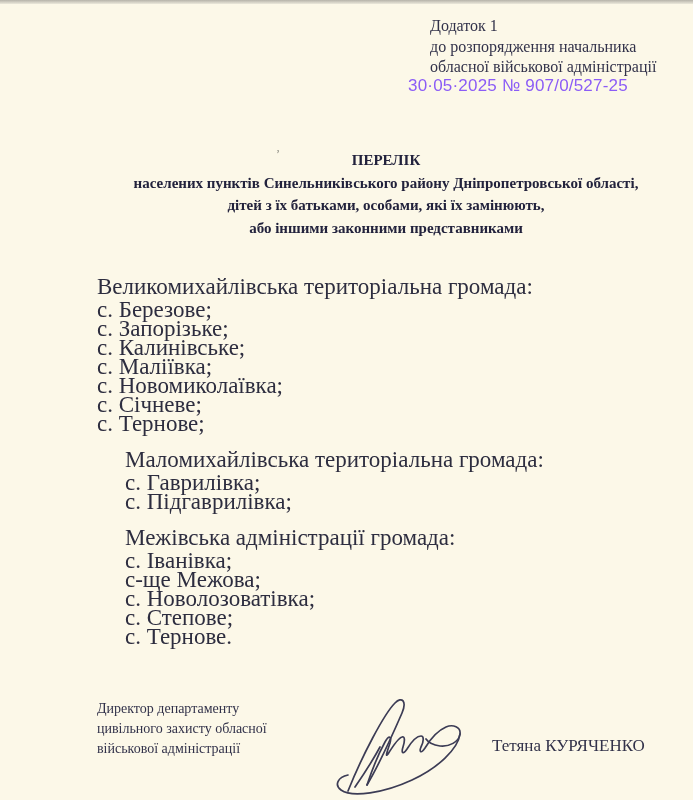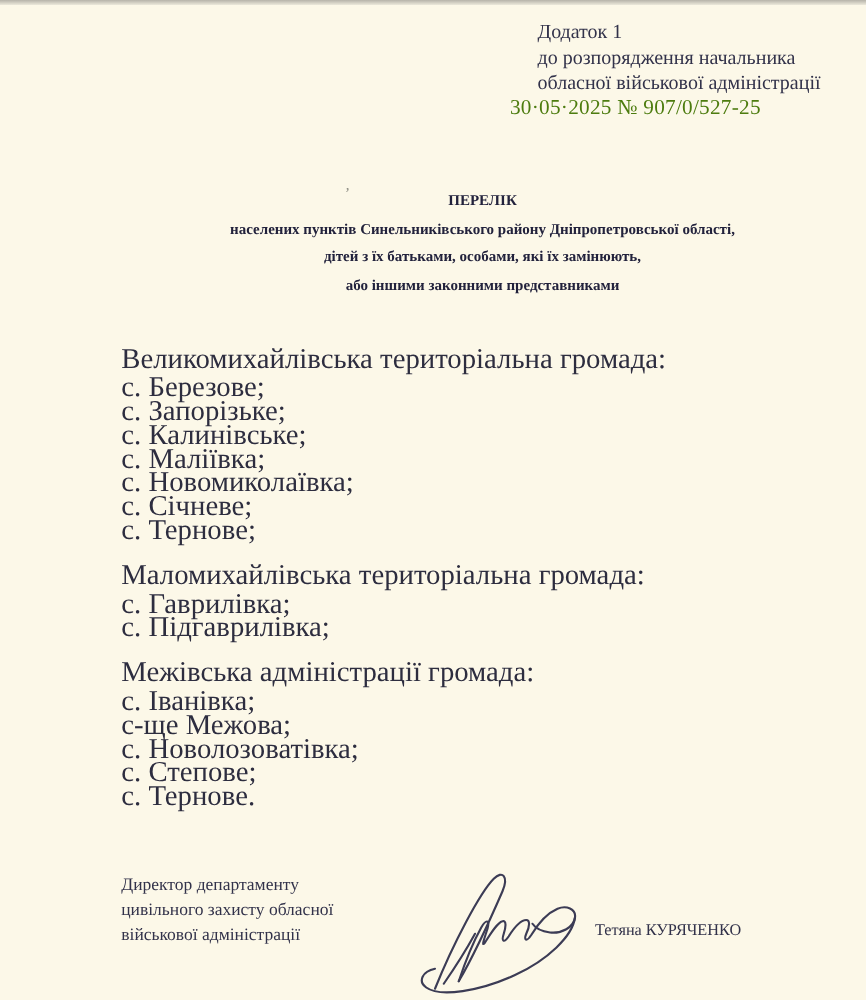--- a/index.html
+++ b/index.html
@@ -16,53 +16,53 @@
     position: absolute; top: 0; left: 0; width: 100%; height: 4px;
     background: linear-gradient(#b6b3a9, #ece9db);
   }
   .annex-header {
     position: absolute; left: 430px; top: 16px;
     font-size: 16px; line-height: 20.5px;
     color: #32324a;
   }
   .stamp {
     position: absolute; left: 408px; top: 76px;
-    font-family: Liberation Serif, serif;
+    font-family: Liberation Sans, sans-serif;
     font-size: 17px; letter-spacing: 0.2px;
-    color: #4d7c0f; white-space: nowrap;
+    color: #8b5cf6; white-space: nowrap;
   }
   .scan-speck {
     position: absolute; left: 276px; top: 147px;
     font-size: 12px; color: #8a8a80;
   }
   .title-block {
     position: absolute; left: 80px; top: 149px; width: 612px;
     text-align: center; font-weight: bold;
-    font-size: 12px; line-height: 22.5px;
+    font-size: 15px; line-height: 22.5px;
     color: #22223c;
   }
   .body-list {
     position: absolute; left: 97px; top: 277px;
     font-size: 23px; line-height: 19px;
   }
   .body-list p { margin: 0; }
-  .section + .section { margin-top: 17px; }
+  .section + .section { margin-top: 17px; margin-left: 28px; }
   .section-header { margin-bottom: 4px !important; }
   .footer-position {
     position: absolute; left: 97px; top: 699px;
     font-size: 14px; line-height: 20px;
     color: #32324a;
   }
   .signature-wrap {
     position: absolute; left: 322px; top: 690px;
     width: 145px; height: 110px;
   }
   .signer-name {
-    position: absolute; left: 476px; top: 736px;
-    font-size: 13px; color: #32324a; white-space: nowrap;
+    position: absolute; left: 492px; top: 736px;
+    font-size: 17px; color: #32324a; white-space: nowrap;
   }
 </style>
 </head>
 <body>
 
 <div class="page">
   <div class="scan-edge"></div>
 
   <div class="annex-header">
     <div>Додаток 1</div>

